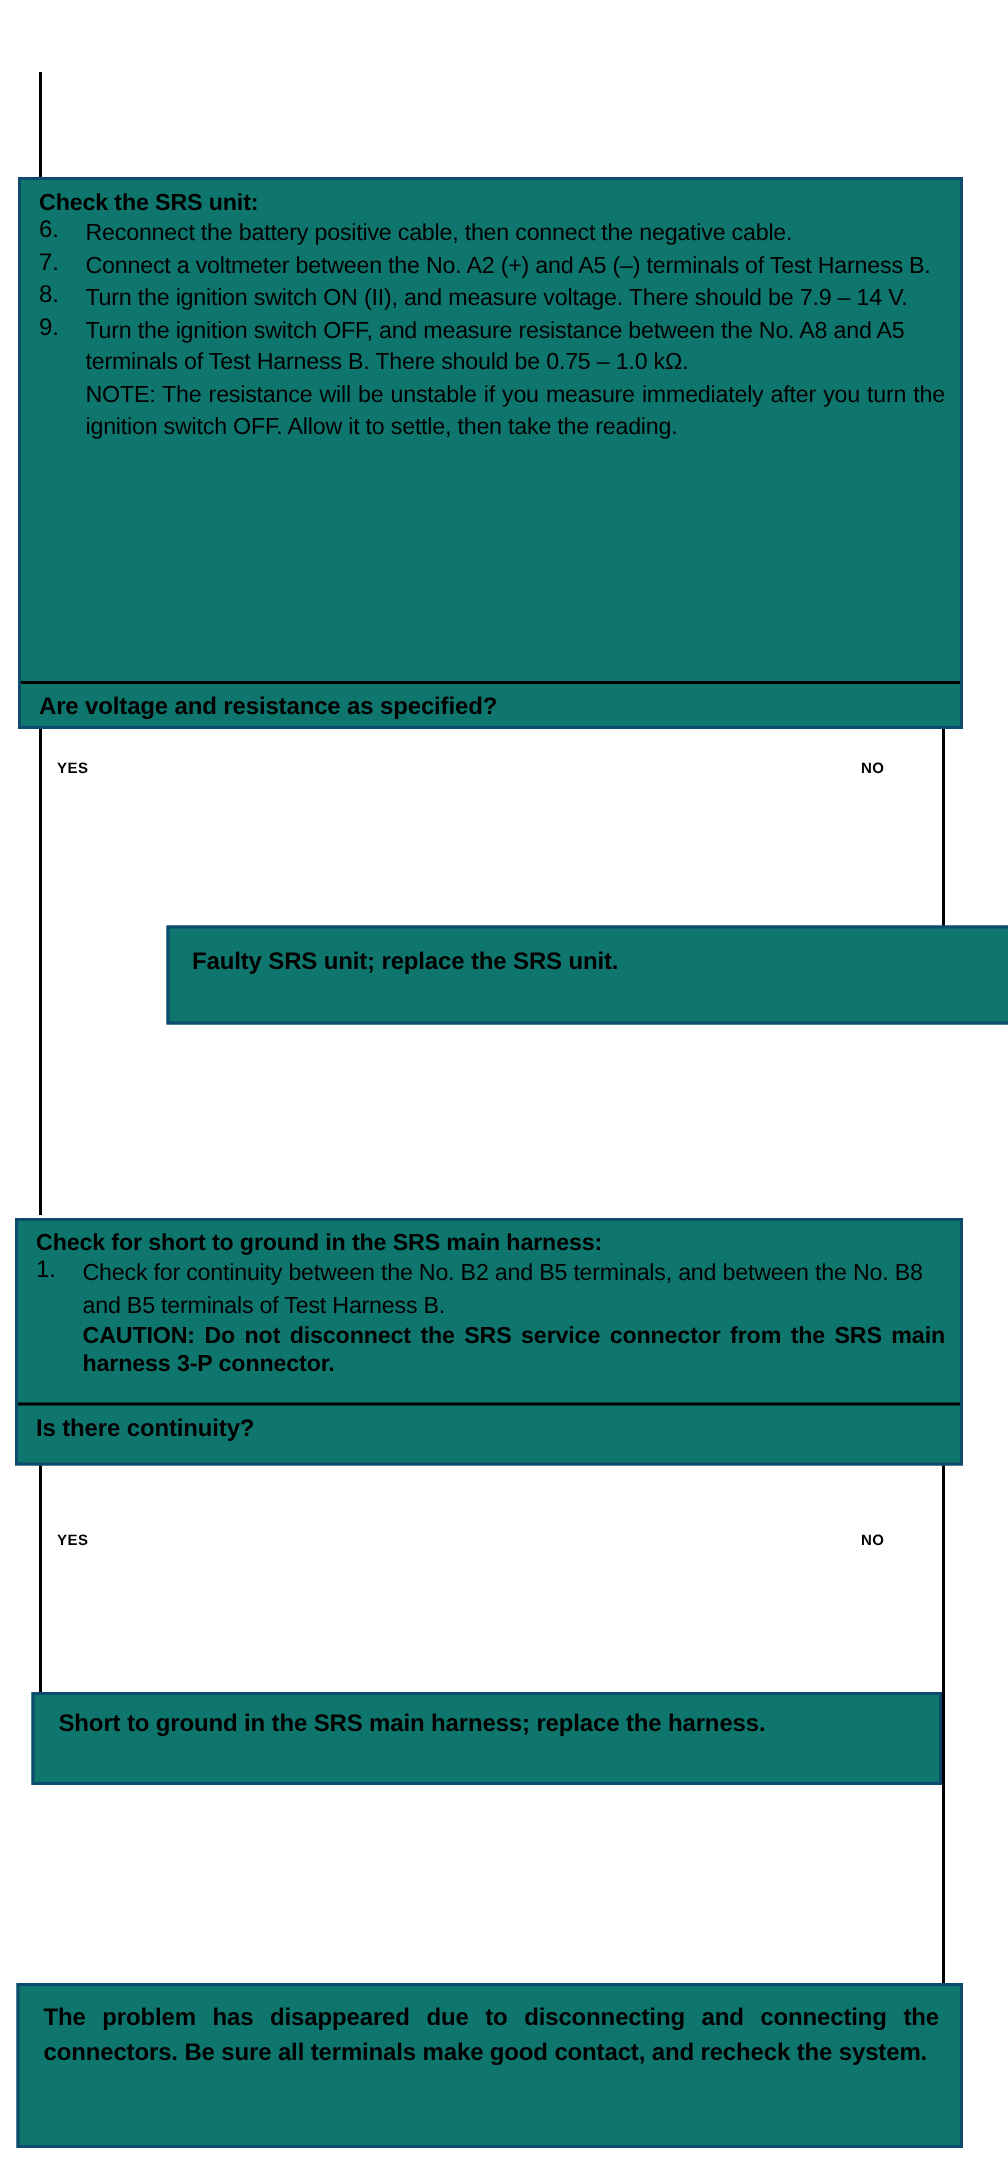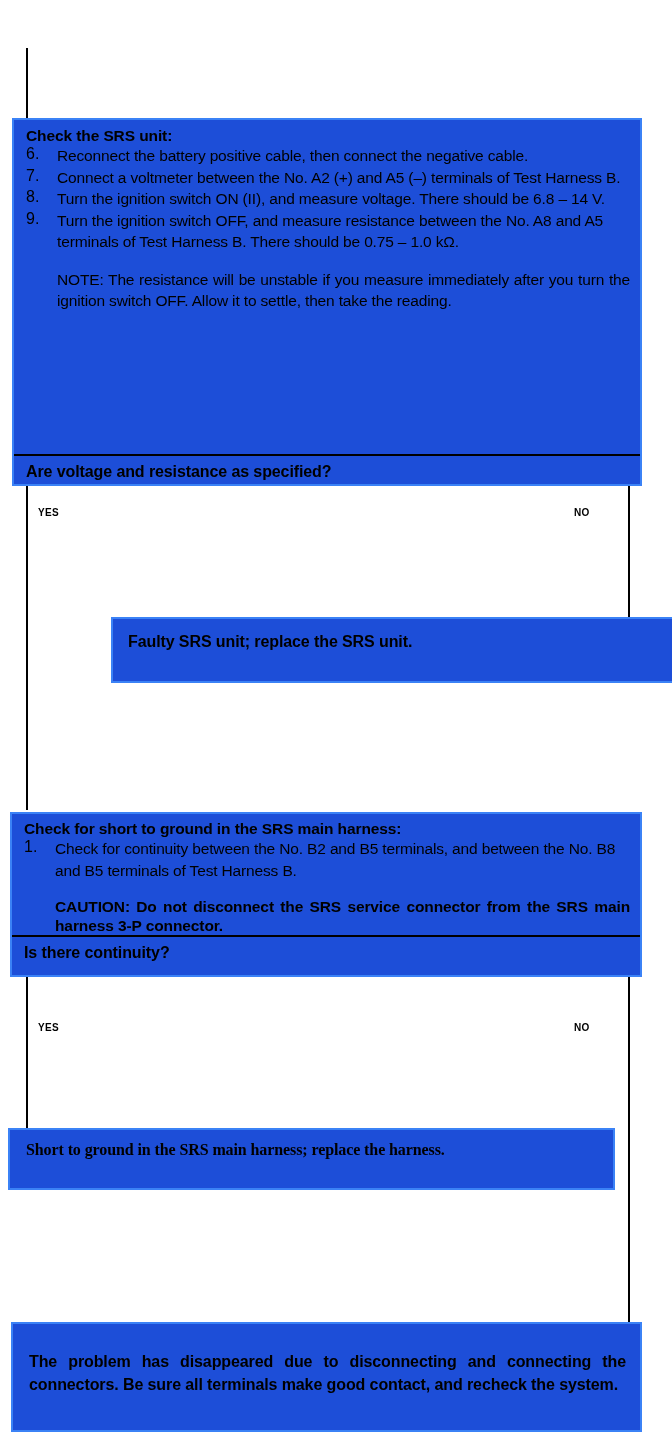--- a/index.html
+++ b/index.html
@@ -12,23 +12,23 @@
     height: 1450px;
     position: relative;
     font-family: "Liberation Sans", sans-serif;
     color: #000000;
     overflow: hidden;
   }
 
   
   .box {
     position: absolute;
-    border: 2px solid #3b82f6;
+    border: 2px solid #0c4a6e;
     box-sizing: border-box;
-    background: #1d4ed8;
+    background: #0f766e;
   }
   .vline {
     position: absolute;
     width: 2px;
     background: #000;
   }
   .divider {
     position: absolute;
     left: 0;
     right: 0;
@@ -81,21 +81,21 @@
   ol.steps > li .num {
     position: absolute;
     left: 0;
     top: 0;
     width: 24px;
     text-align: left;
   }
   .sub {
     padding-left: 31px;
   }
-  .justify { text-align: justify; text-align-last: left; margin-top: 16px; }
+  .justify { text-align: justify; text-align-last: left; }
 
   
   #top-feed-line   { left: 26px;  top: 48px;   height: 72px; }
 
   #box-check-srs   { left: 12px;  top: 118px;  width: 630px; height: 368px; }
   #srs-body        { position: absolute; left: 12px; right: 10px; top: 6px; }
   #srs-divider     { top: 334px; }
   #srs-question    { position: absolute; left: 12px; top: 342px; right: 8px; }
 
   #yes-line-1      { left: 26px;  top: 486px;  height: 324px; }
@@ -109,21 +109,21 @@
   #box-short       { left: 10px;  top: 812px;  width: 632px; height: 165px; }
   #short-body      { position: absolute; left: 12px; right: 10px; top: 5px; }
   #short-divider   { top: 121px; }
   #short-question  { position: absolute; left: 12px; top: 129px; right: 8px; }
 
   #yes-line-2      { left: 26px;  top: 977px;  height: 151px; }
   #no-line-2       { left: 628px; top: 977px;  height: 345px; }
   #yn-2-yes        { left: 38px;  top: 1022px; }
   #yn-2-no         { left: 574px; top: 1022px; }
 
-  #box-short-res   { left: 8px;   top: 1128px; width: 607px; height: 62px; font-family: Liberation Serif, serif; }
+  #box-short-res   { left: 21px;   top: 1128px; width: 607px; height: 62px; }
   #short-res-txt   { position: absolute; left: 16px; top: 8px; right: 10px; }
 
   #box-problem     { left: 11px;  top: 1322px; width: 631px; height: 110px; }
   #problem-txt     { position: absolute; left: 16px; top: 10px; right: 14px; }
 </style>
 </head>
 <body>
 
 <div class="vline" id="top-feed-line"></div>
 
@@ -136,21 +136,21 @@
       <li>
         <span class="num">6.</span>
         <span class="body-txt justify">Reconnect the battery positive cable, then connect the negative cable.</span>
       </li>
       <li>
         <span class="num">7.</span>
         <span class="body-txt justify">Connect a voltmeter between the No. A2 (+) and A5 (–) terminals of Test Harness B.</span>
       </li>
       <li>
         <span class="num">8.</span>
-        <span class="body-txt justify">Turn the ignition switch ON (II), and measure voltage. There should be 6.8 – 14 V.</span>
+        <span class="body-txt justify">Turn the ignition switch ON (II), and measure voltage. There should be 7.9 – 14 V.</span>
       </li>
       <li>
         <span class="num">9.</span>
         <span class="body-txt justify">Turn the ignition switch OFF, and measure resistance between the No. A8 and A5 terminals of Test Harness B. There should be 0.75 – 1.0 kΩ.</span>
       </li>
     </ol>
 
     <div class="body-txt sub justify">NOTE: The resistance will be unstable if you measure immediately after you turn the ignition switch OFF. Allow it to settle, then take the reading.</div>
   </div>
 

